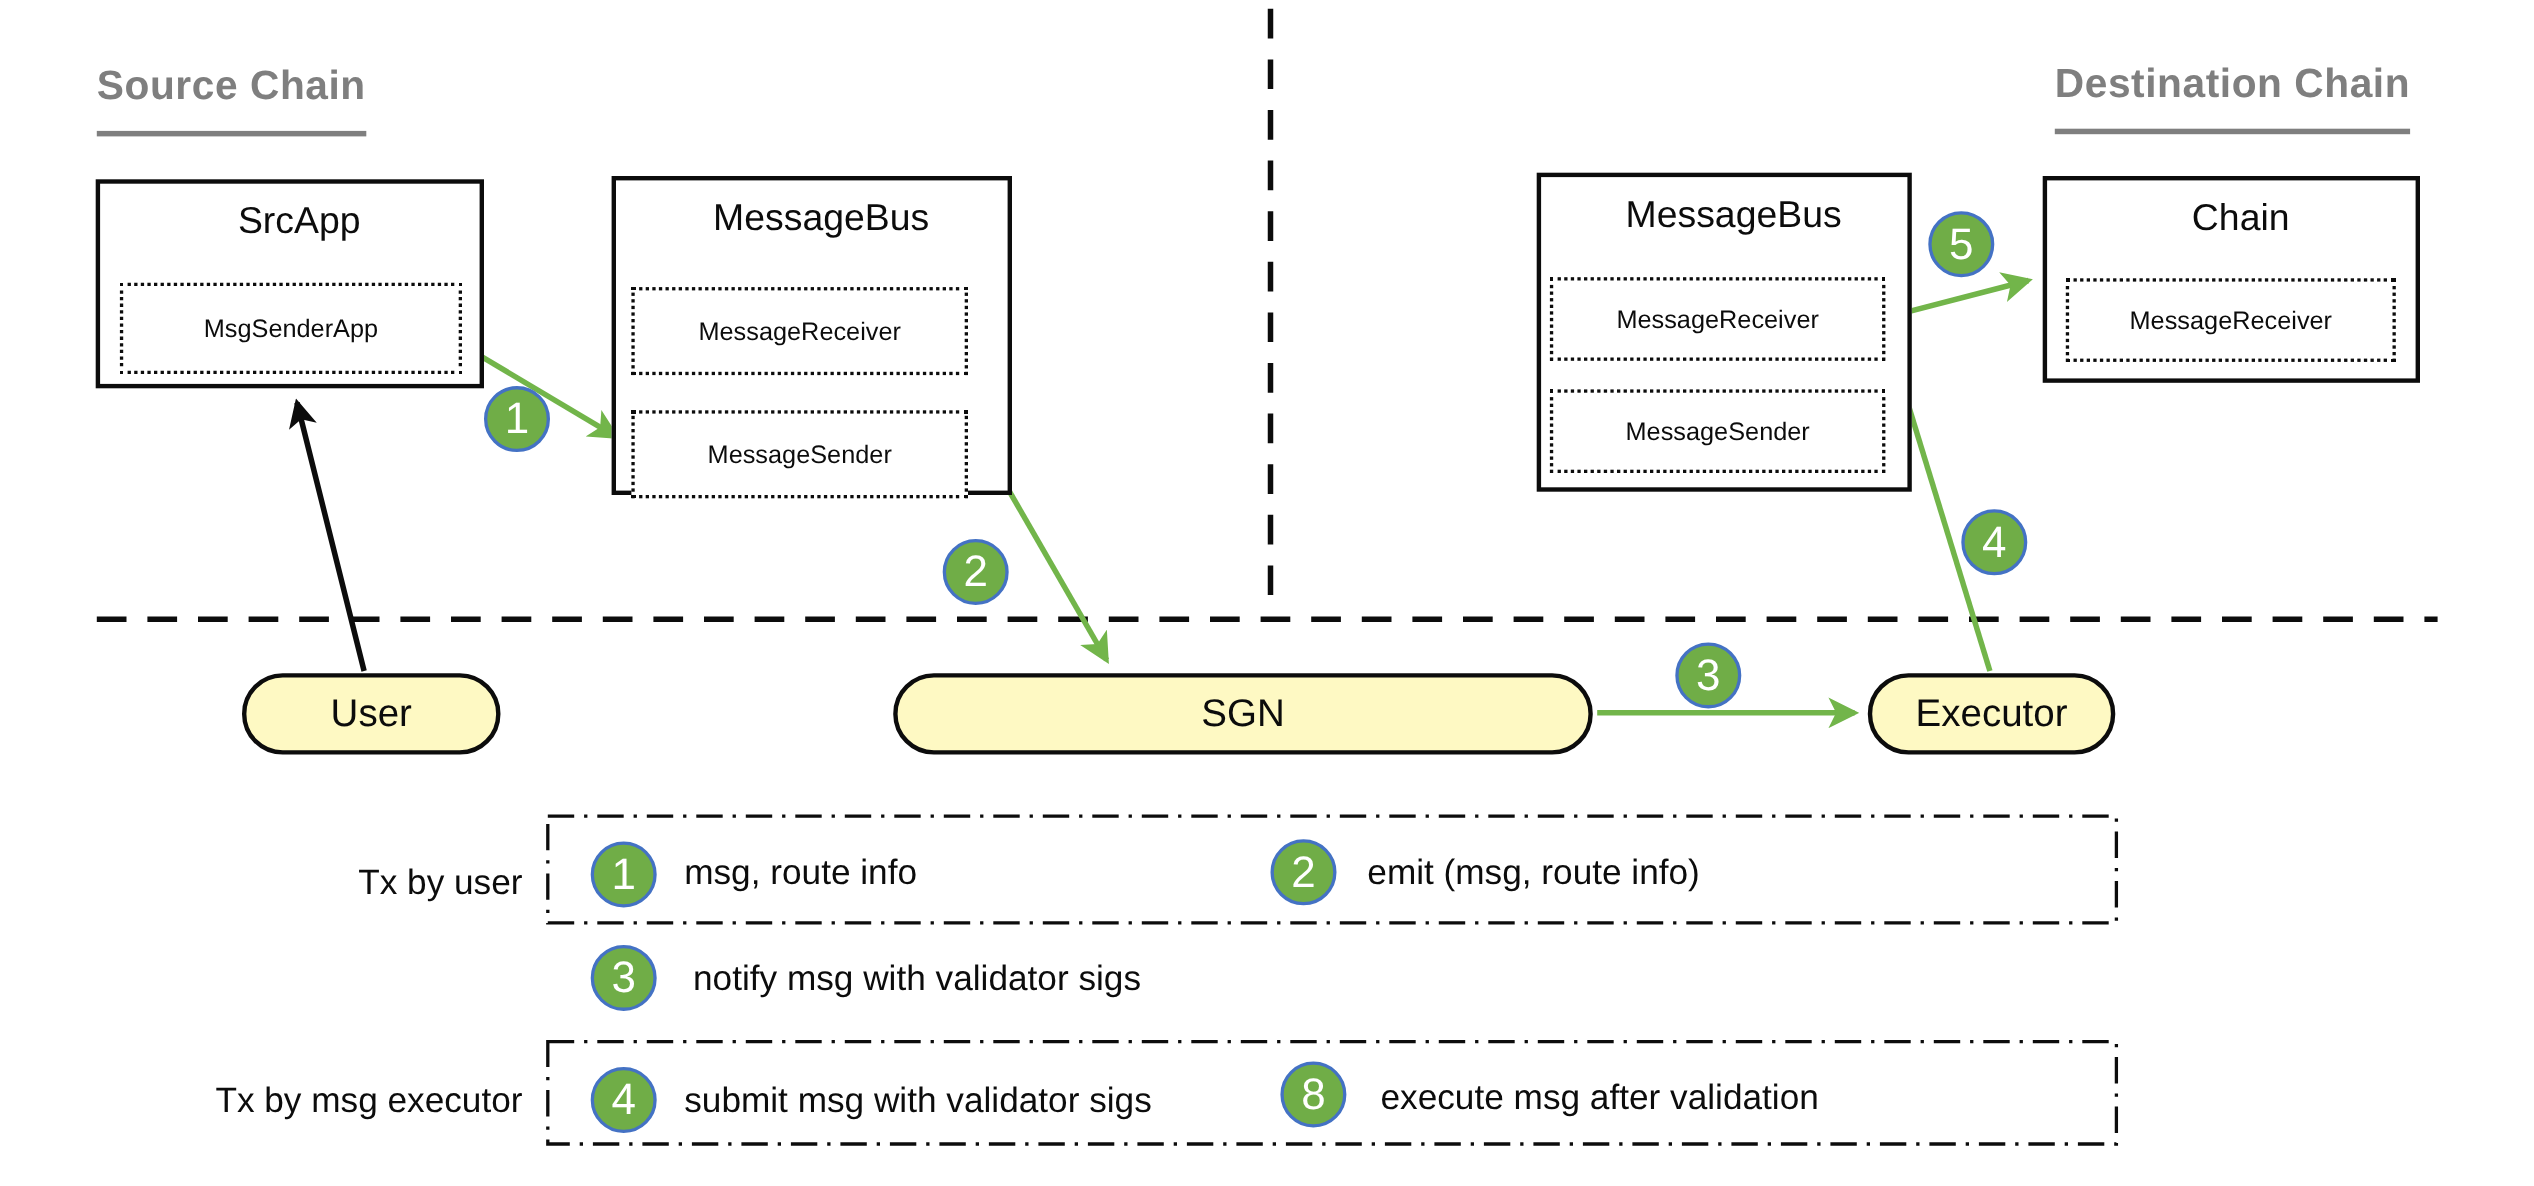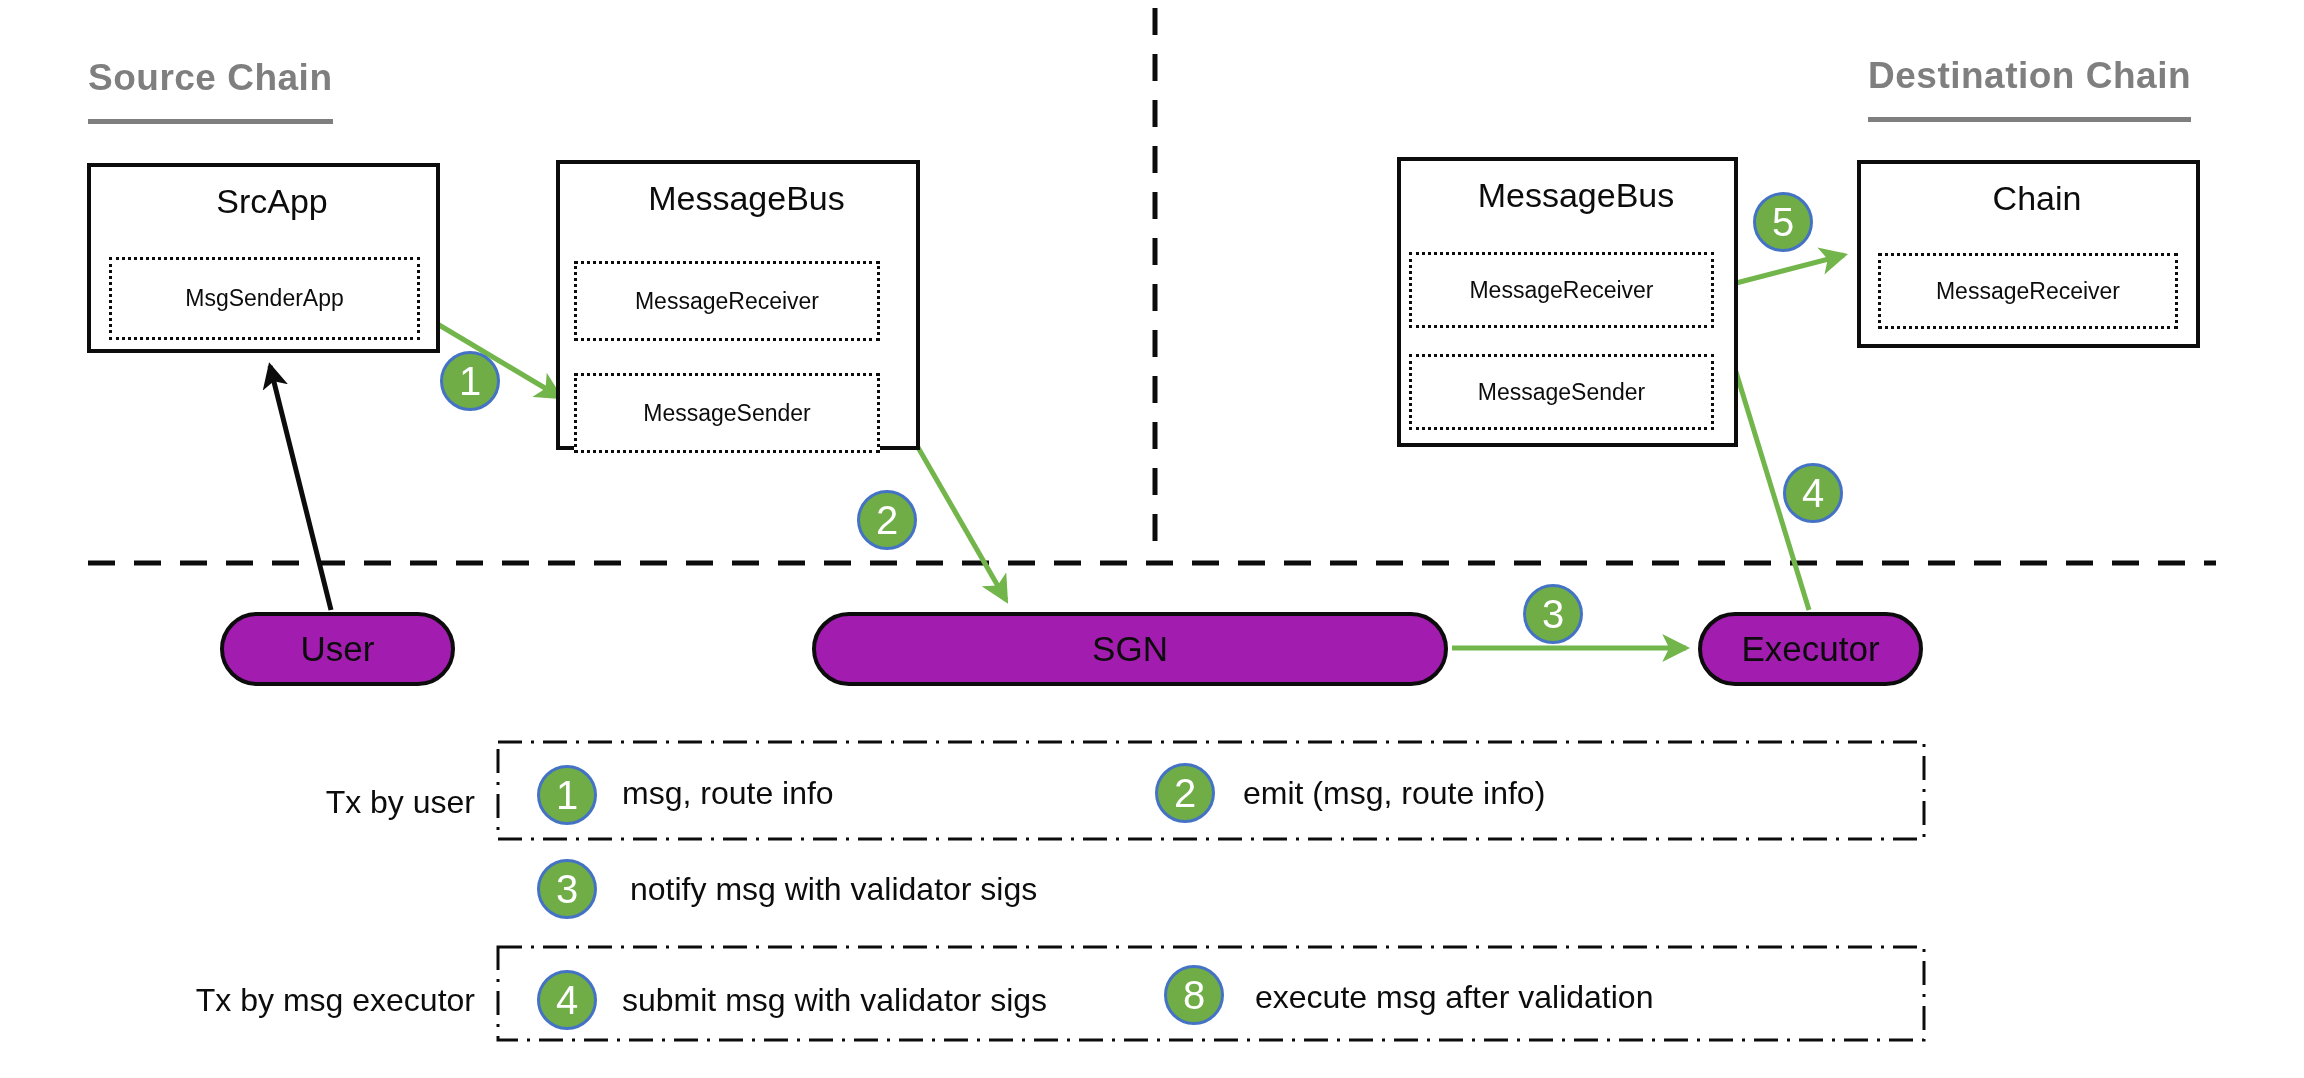--- a/index.html
+++ b/index.html
@@ -22,21 +22,21 @@
   }
   .box-title{
     text-align:center;font-size:34px;line-height:1.1;padding-top:16px;padding-left:17px;
   }
   .dotted-box{
     position:absolute;border:3px dotted #0c0c0c;background:#ffffff;box-sizing:border-box;
     display:flex;align-items:center;justify-content:center;
     font-size:23px;
   }
   .pill{
-    position:absolute;border:4px solid #0c0c0c;border-radius:44px;background:#a21caf;
+    position:absolute;border:4px solid #0c0c0c;border-radius:44px;background:#fef9c3;
     box-sizing:border-box;display:flex;align-items:center;justify-content:center;
     font-size:35px;
   }
   .badge{
     position:absolute;width:60px;height:60px;border-radius:50%;
     background:#70ad47;border:3px solid #4472c4;box-sizing:border-box;
     display:flex;align-items:center;justify-content:center;
     color:#ffffff;font-size:40px;line-height:1;
   }
   .legend-label{

